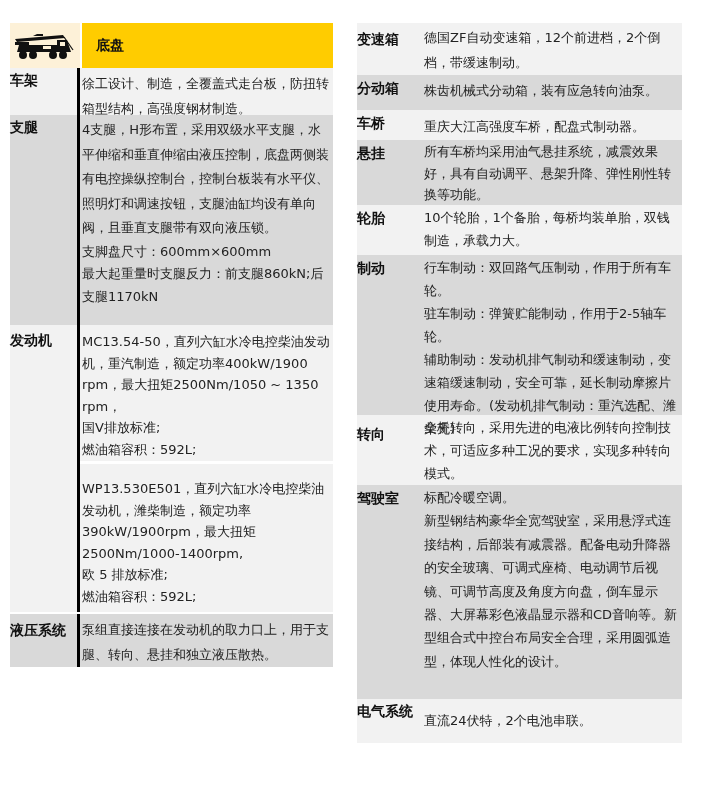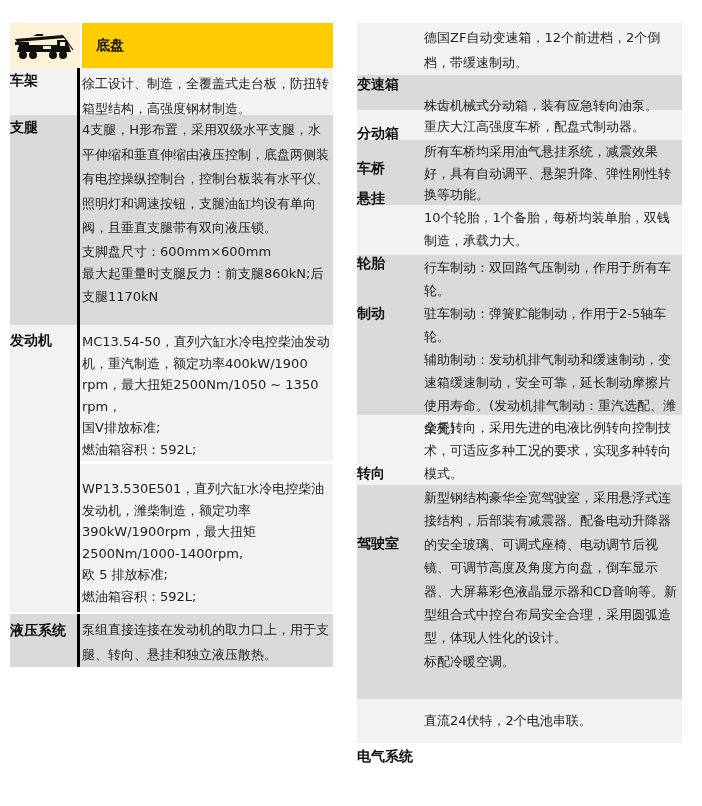--- a/index.html
+++ b/index.html
@@ -16,21 +16,21 @@
   .row.light { background: #f2f2f2; }
   .row.dark { background: #d9d9d9; }
 
   .label {
     font-weight: bold; font-size: 14px; line-height: 20px;
     padding-top: 2px; box-sizing: border-box; color: #111;
     border-right: 3px solid #000000;
     white-space: nowrap;
   }
   .tbl-left .label { width: 70px; }
-  .tbl-right .label { width: 66px; border-right: none; margin-top: 45px; }
+  .tbl-right .label { width: 66px; border-right: none; }
 
   .desc {
     flex: 1; font-size: 13px; line-height: 24.5px;
     padding: 4px 2px 0 2px; box-sizing: border-box; color: #222;
   }
   .tbl-right .desc { padding-left: 1px; }
   .desc p { margin: 0; }
   .desc .tight { line-height: 21px; }
 
   
@@ -125,21 +125,21 @@
 
   <div class="row light" style="height:52px">
     <div class="label" style="padding-top:6px">变速箱</div>
     <div class="desc" style="padding-top:3px">
       <p>德国ZF自动变速箱，12个前进档，2个倒档，带缓速制动。</p>
     </div>
   </div>
 
   <div class="row dark" style="height:35px">
     <div class="label" style="padding-top:3px">分动箱</div>
-    <div class="desc" style="padding-top:19px">
+    <div class="desc" style="padding-top:4px">
       <p>株齿机械式分动箱，装有应急转向油泵。</p>
     </div>
   </div>
 
   <div class="row light" style="height:30px">
     <div class="label" style="padding-top:3px">车桥</div>
     <div class="desc" style="padding-top:5px">
       <p>重庆大江高强度车桥，配盘式制动器。</p>
     </div>
   </div>
@@ -161,31 +161,31 @@
   <div class="row dark" style="height:160px">
     <div class="label" style="padding-top:3px">制动</div>
     <div class="desc" style="padding-top:1px">
       <p style="line-height:23px">行车制动：双回路气压制动，作用于所有车轮。</p>
       <p style="line-height:23px">驻车制动：弹簧贮能制动，作用于2-5轴车轮。</p>
       <p style="line-height:23px">辅助制动：发动机排气制动和缓速制动，变速箱缓速制动，安全可靠，延长制动摩擦片使用寿命。(发动机排气制动：重汽选配、潍柴无)</p>
     </div>
   </div>
 
   <div class="row light" style="height:70px">
-    <div class="label" style="padding-top:3px">转向</div>
+    <div class="label" style="padding-top:9px">转向</div>
     <div class="desc" style="padding-top:1px">
       <p style="line-height:23px">全桥转向，采用先进的电液比例转向控制技术，可适应多种工况的要求，实现多种转向模式。</p>
     </div>
   </div>
 
   <div class="row dark" style="height:214px">
     <div class="label" style="padding-top:3px">驾驶室</div>
     <div class="desc" style="padding-top:1px">
+      <p style="line-height:23.4px">标配冷暖空调。</p>
       <p style="line-height:23.4px">新型钢结构豪华全宽驾驶室，采用悬浮式连接结构，后部装有减震器。配备电动升降器的安全玻璃、可调式座椅、电动调节后视镜、可调节高度及角度方向盘，倒车显示器、大屏幕彩色液晶显示器和CD音响等。新型组合式中控台布局安全合理，采用圆弧造型，体现人性化的设计。</p>
-      <p style="line-height:23.4px">标配冷暖空调。</p>
     </div>
   </div>
 
   <div class="row light" style="height:44px">
     <div class="label" style="padding-top:2px">电气系统</div>
     <div class="desc" style="padding-top:10px">
       <p>直流24伏特，2个电池串联。</p>
     </div>
   </div>
 </div>

